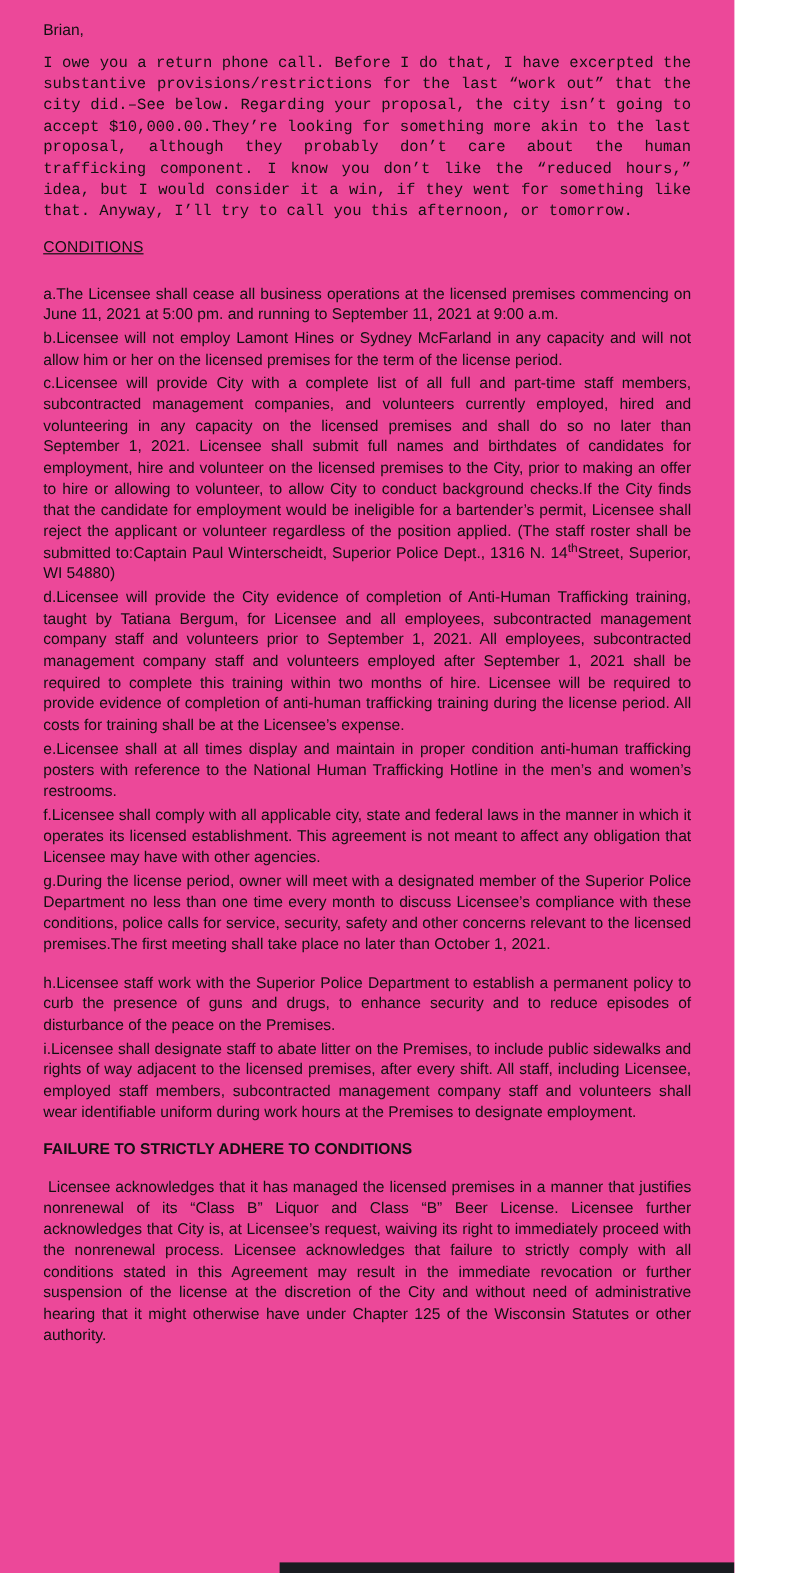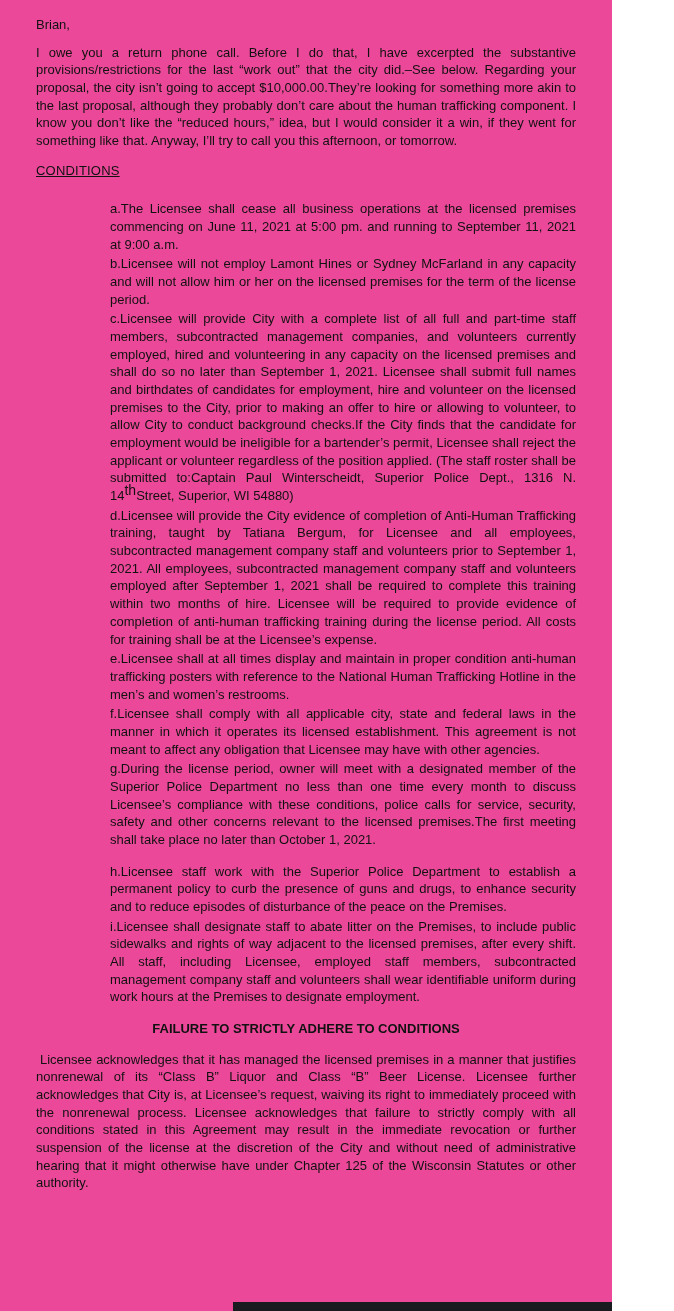--- a/index.html
+++ b/index.html
@@ -15,45 +15,43 @@
     box-sizing: border-box;
     padding: 16px 36px 20px 36px;
     font-family: "Liberation Sans", "DejaVu Sans", sans-serif;
     font-size: 13px;
     line-height: 1.36;
     color: #111111;
     overflow: hidden;
   }
   p { margin: 0; }
   .greeting { margin-bottom: 10px; }
-  .intro { text-align: justify; margin-bottom: 12px; }
+  .intro { text-align: justify; margin-bottom: 12px; font-family: Liberation Mono, monospace; }
   .signature { margin-bottom: 42px; }
   .template-note { margin-bottom: 42px; }
   .conditions-heading {
     font-weight: normal;
     letter-spacing: 0.2px;
     margin-bottom: 21px;
     text-decoration: underline;
   }
   .conditions {
-    margin-left: 74px;  
     text-align: justify;
   }
   .condition { margin-bottom: 2px; }
   .condition.gap-before { margin-top: 14px; }
   sup.ord {
-    font-size: 14px;
+    font-size: 10px;
     vertical-align: super;
     line-height: 0;
   }
   .failure-heading {
     font-weight: bold;
     margin-top: 14px;
     margin-bottom: 13px;
-    text-align: center;
   }
   .failure-para {
     text-align: justify;
     text-indent: 4px;
     margin-bottom: 14px;
   }
   .bottom-bar {
     position: absolute;
     left: 233px;
     right: 0;

